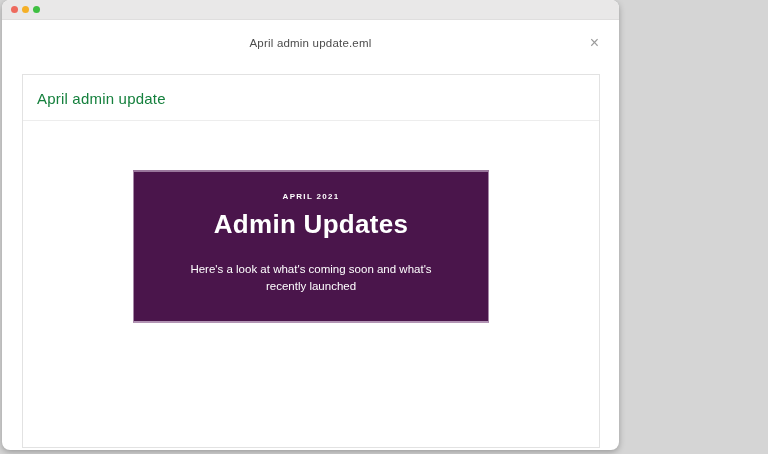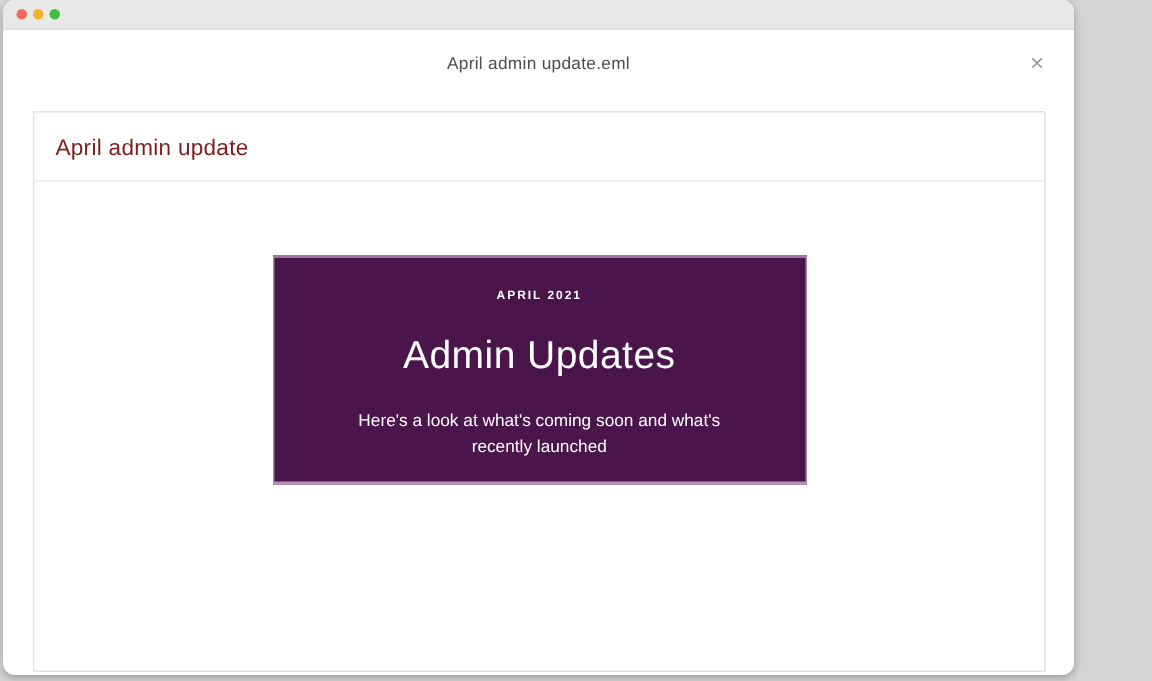--- a/index.html
+++ b/index.html
@@ -3,21 +3,21 @@
 <meta charset="utf-8">
 <style>
   * { margin:0; padding:0; box-sizing:border-box; }
   html,body { width:768px; height:454px; overflow:hidden; }
   body {
     font-family:"Liberation Sans", sans-serif;
     background:var(--page-background,#d5d5d5);
     position:relative;
   }
   .window {
-    position:absolute; left:2px; top:0; width:714px; height:450px;
+    position:absolute; left:2px; top:0; width:617px; height:450px;
     background:var(--window-background,#fff);
     border-radius:8px; overflow:hidden;
     box-shadow:0 2px 6px rgba(0,0,0,.28);
   }
   .titlebar {
     height:20px; background:var(--titlebar-background,#e9e8e8);
     border-bottom:1px solid #dfdede;
     display:flex; align-items:center; padding-left:9px; gap:4px;
   }
   .light { width:7px; height:7px; border-radius:50%; display:inline-block; }
@@ -32,40 +32,40 @@
     background:none; border:none; padding:0; cursor:pointer;
     font-size:16px; line-height:1; color:#9b9b9b;
     font-family:"Liberation Sans", sans-serif;
   }
 
   .content-box {
     position:absolute; left:20px; right:19px; top:74px; height:374px;
     border:1px solid #e2e2e2; background:#fff; overflow:hidden;
   }
   .subject {
-    padding:15px 14px 13px; font-size:15px; color:#7f1d1d;
+    padding:15px 14px 13px; font-size:15px; color:#15803d;
     border-bottom:1px solid #ededed; letter-spacing:.2px;
   }
   .meta { padding:13px 14px 12px; border-bottom:1px solid #ededed; }
   .meta-row { display:flex; align-items:center; height:22px; font-size:10px; }
   .meta-label { width:101px; color:#9b9b9b; flex:none; }
   .meta-value { color:#6f6f6f; }
 
   .email-body { padding-top:49px; display:flex; justify-content:center; }
   .banner {
     width:356px; height:153px; text-align:center;
     background:var(--banner-background,#4a154b);
     color:var(--banner-text,#fff);
     border-top:2px solid #99769b;
     border-bottom:2px solid #b294b4;
     border-left:1px solid #a688a8;
     border-right:1px solid #a688a8;
   }
   .eyebrow { margin-top:20px; font-size:8px; font-weight:bold; letter-spacing:1.3px; }
-  .banner-title { margin-top:20px; font-size:26px; font-weight:normal; letter-spacing:.3px; }
+  .banner-title { margin-top:8px; font-size:26px; font-weight:bold; letter-spacing:.3px; }
   .banner-sub { margin:21px auto 0; font-size:11.5px; line-height:17px; max-width:264px; }
 </style>
 </head>
 <body>
 
 <div class="window">
 
   <div class="titlebar">
     <span class="light red"></span>
     <span class="light yellow"></span>

